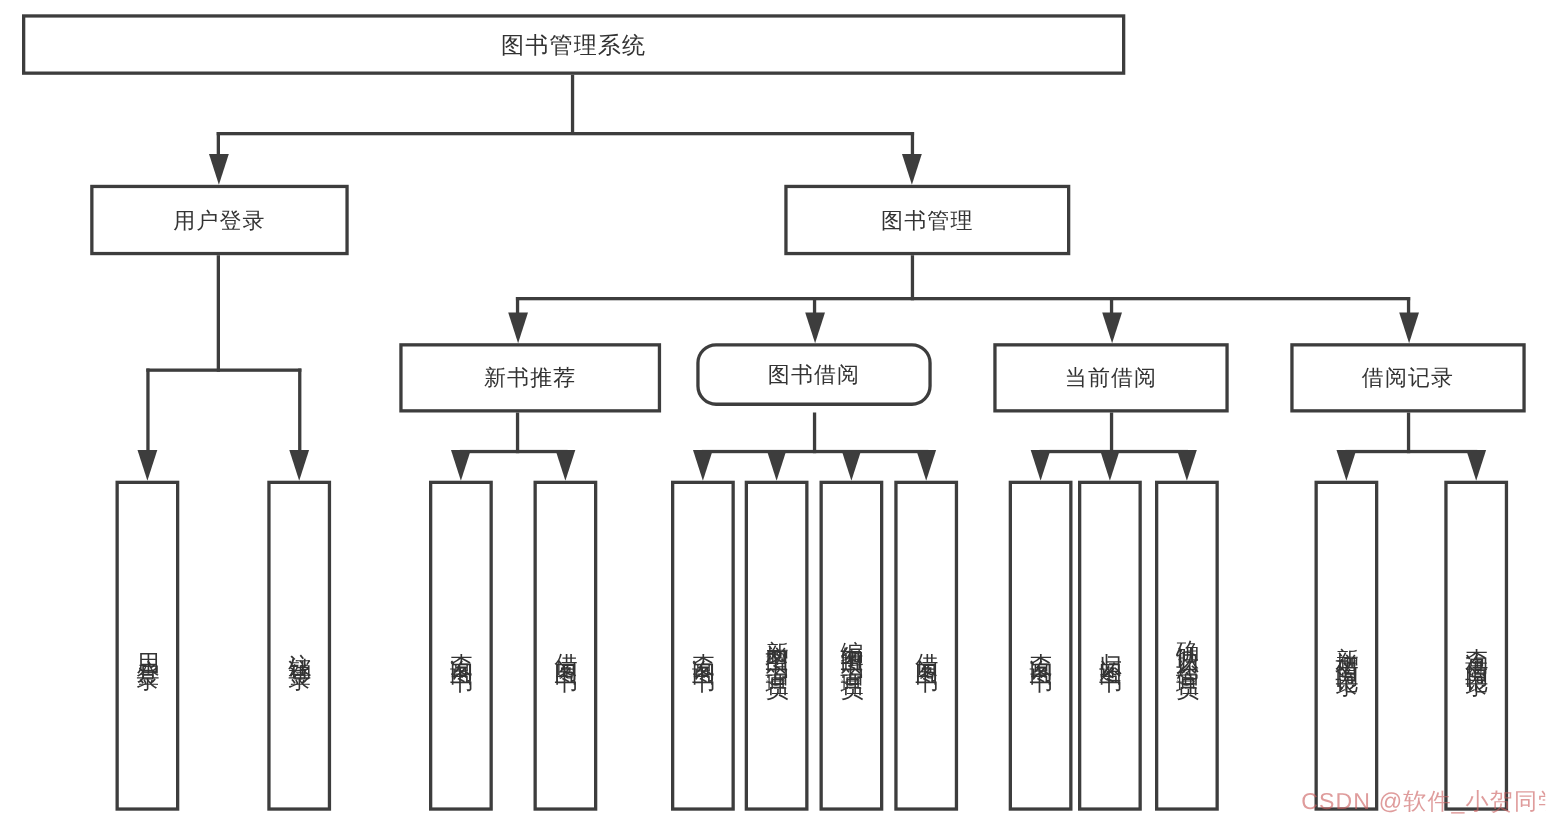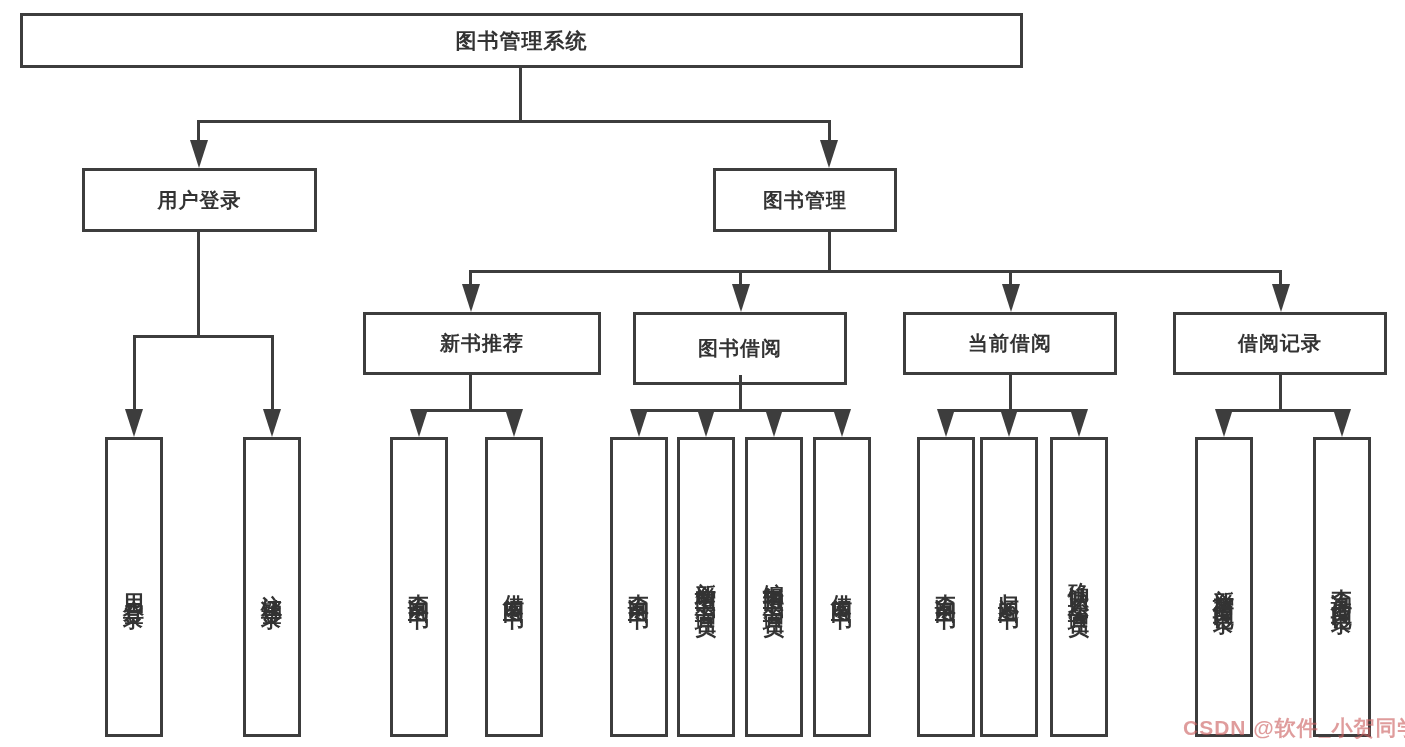--- a/index.html
+++ b/index.html
@@ -3,21 +3,20 @@
 <meta charset="utf-8">
 <style>
   html,body{margin:0;padding:0;background:#ffffff;}
   #canvas{
     position:relative;
     width:1405px;height:747px;
     background:#ffffff;
     font-family:"Liberation Sans","DejaVu Sans",sans-serif;
     color:#333333;
     overflow:hidden;
-    font-weight:bold;
   }
   .node{
     position:absolute;
     box-sizing:border-box;
     border:3px solid #3d3d3d;
     background:#ffffff;
     display:flex;
     align-items:center;
     justify-content:center;
     font-size:20px;
@@ -66,21 +65,21 @@
   <div class="vline" style="left:519px;top:68px;height:54px;"></div>
   <div class="hline" style="left:197px;top:120px;width:634px;"></div>
   <div class="vline" style="left:197px;top:120px;height:24px;"></div>
   <div class="arr" style="left:190px;top:140px;"></div>
   <div class="vline" style="left:828px;top:120px;height:24px;"></div>
   <div class="arr" style="left:820px;top:140px;"></div>
 
   <div class="node" style="left:82px;top:168px;width:235px;height:64px;">
     <span>用户登录</span>
   </div>
-  <div class="node" style="left:713px;top:168px;width:184px;height:64px;">
+  <div class="node" style="left:713px;top:168px;width:260px;height:64px;">
     <span>图书管理</span>
   </div>
 
   <div class="vline" style="left:197px;top:232px;height:106px;"></div>
   <div class="hline" style="left:133px;top:335px;width:141px;"></div>
   <div class="vline" style="left:133px;top:335px;height:76px;"></div>
   <div class="arr" style="left:125px;top:409px;"></div>
   <div class="vline" style="left:271px;top:335px;height:76px;"></div>
   <div class="arr" style="left:263px;top:409px;"></div>
 
@@ -91,21 +90,21 @@
   <div class="vline" style="left:739px;top:270px;height:18px;"></div>
   <div class="arr" style="left:732px;top:284px;"></div>
   <div class="vline" style="left:1009px;top:270px;height:18px;"></div>
   <div class="arr" style="left:1002px;top:284px;"></div>
   <div class="vline" style="left:1279px;top:270px;height:18px;"></div>
   <div class="arr" style="left:1272px;top:284px;"></div>
 
   <div class="node" style="left:363px;top:312px;width:238px;height:63px;">
     <span>新书推荐</span>
   </div>
-  <div class="node" style="left:633px;top:312px;width:214px;height:73px;">
+  <div class="node" style="left:633px;top:312px;width:214px;height:57px;border-radius:18px;">
     <span>图书借阅</span>
   </div>
   <div class="node" style="left:1173px;top:312px;width:214px;height:63px;">
     <span>借阅记录</span>
   </div>
   <div class="node" style="left:903px;top:312px;width:214px;height:63px;">
     <span>当前借阅</span>
   </div>
 
   <div class="vline" style="left:469px;top:375px;height:37px;"></div>

